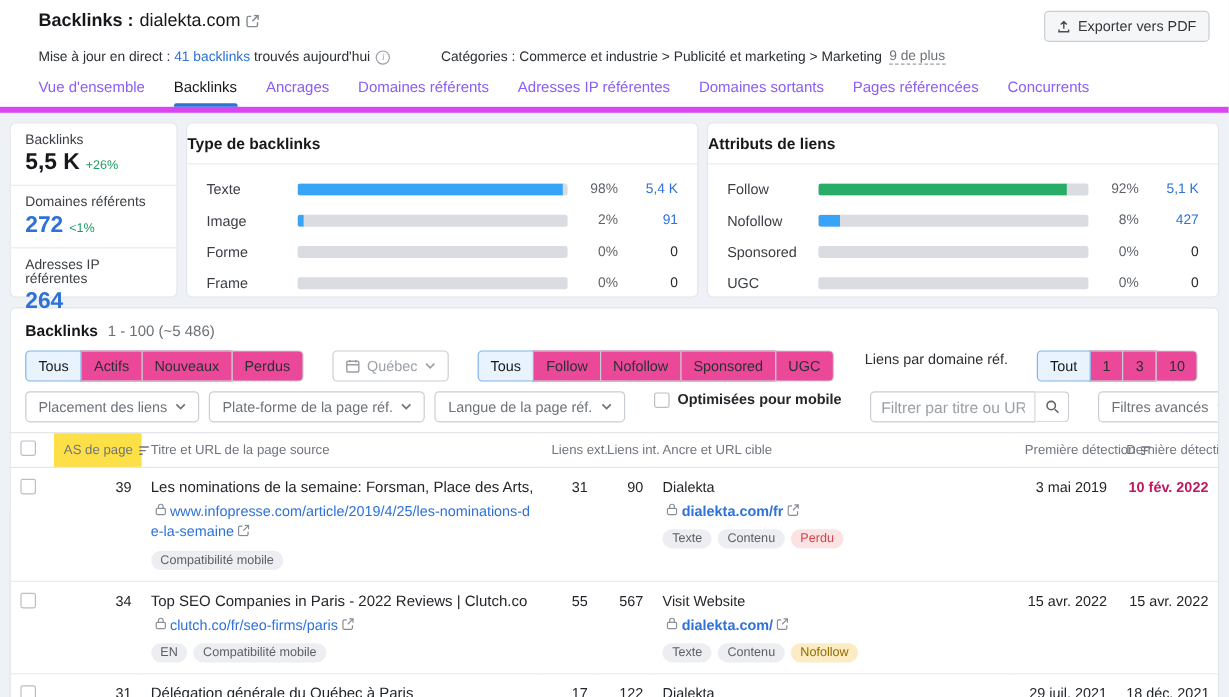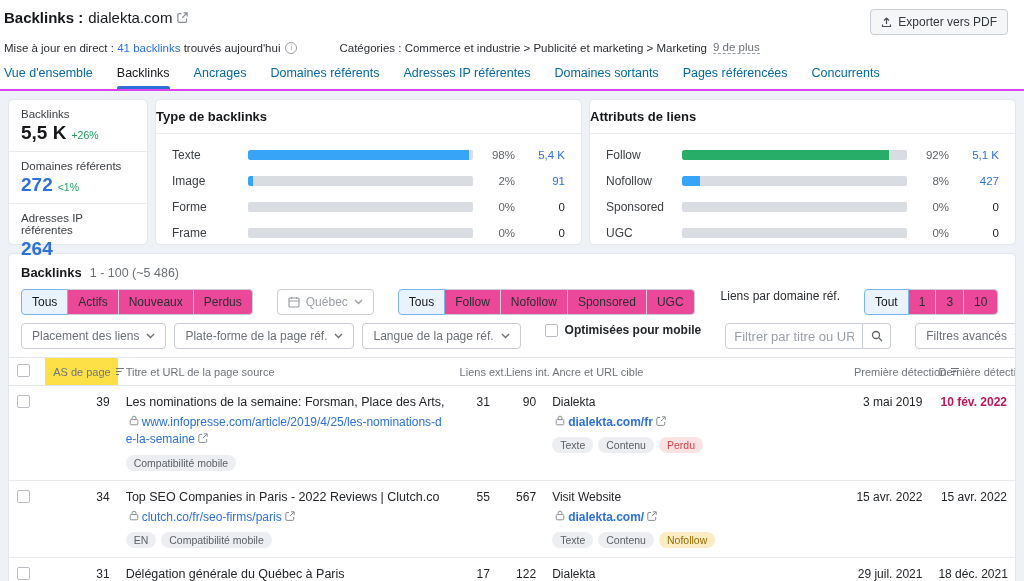--- a/index.html
+++ b/index.html
@@ -6,38 +6,38 @@
   html,body { width:1024px; height:581px; overflow:hidden; }
   body {
     font-family: "Liberation Sans", "DejaVu Sans", sans-serif;
     font-size: 12px; color:#23262a; background:#eef1f5;
   }
   a { text-decoration:none; cursor:pointer; }
   .link { color:#2d71d9; }
   svg { flex:0 0 auto; }
 
   
-  .topbar { background:#fff; padding:9px 16px 0 4px; border-bottom:2px solid #d946ef; }
+  .topbar { background:#fff; padding:9px 16px 0 32px; border-bottom:5px solid #d946ef; }
   .title-row { display:flex; justify-content:space-between; align-items:flex-start; }
   .h1 { font-size:15px; color:#16181b; display:inline-flex; align-items:center; gap:5px; }
   .h1 b { font-weight:700; }
   .btn { display:inline-flex; align-items:center; gap:6px; border:1px solid #c9cdd4; background:#f5f6f8;
          border-radius:4px; padding:0 10px; height:26px; font-size:12px; color:#33373c; cursor:pointer;
          font-family:inherit; white-space:nowrap; }
   .btn.white { background:#fff; }
   .meta-row { margin-top:6px; font-size:11.5px; color:#2b2f34; display:flex; align-items:center; }
   .meta-row .lbl { color:#2b2f34; }
   .meta-row .gap { width:42px; }
   .info-icon { width:12px; height:12px; border:1px solid #9aa0a6; border-radius:50%; color:#9aa0a6;
                display:inline-flex; align-items:center; justify-content:center; font-size:8px; margin-left:5px;
                font-family:"Liberation Serif", serif; font-style:italic; }
   .info-icon::after { content:"i"; }
   .more-link { color:#6d7278; border-bottom:1px dashed #9aa0a6; margin-left:6px; }
   .tabs { display:flex; gap:24px; margin-top:8px; }
-  .tab { padding:4px 0 9px 0; font-size:12.5px; color:#0369a1; cursor:pointer; position:relative; }
+  .tab { padding:4px 0 9px 0; font-size:12.5px; color:#8b5cf6; cursor:pointer; position:relative; }
   .tab.active { color:#16181b; }
   .tab.active::after { content:""; position:absolute; left:0; right:0; bottom:0; height:3px;
                        background:#2d71d9; border-radius:2px 2px 0 0; }
 
   
   .cards-row { display:flex; gap:7px; padding:8px; align-items:stretch; }
   .card { background:#fff; border:1px solid #e3e6ea; border-radius:5px; }
   .stats-card { width:140px; flex:0 0 140px; height:146px; }
   .stat { padding:8px 12px 7px 12px; border-bottom:1px solid #e8eaed; }
   .stat:last-child { border-bottom:none; }

